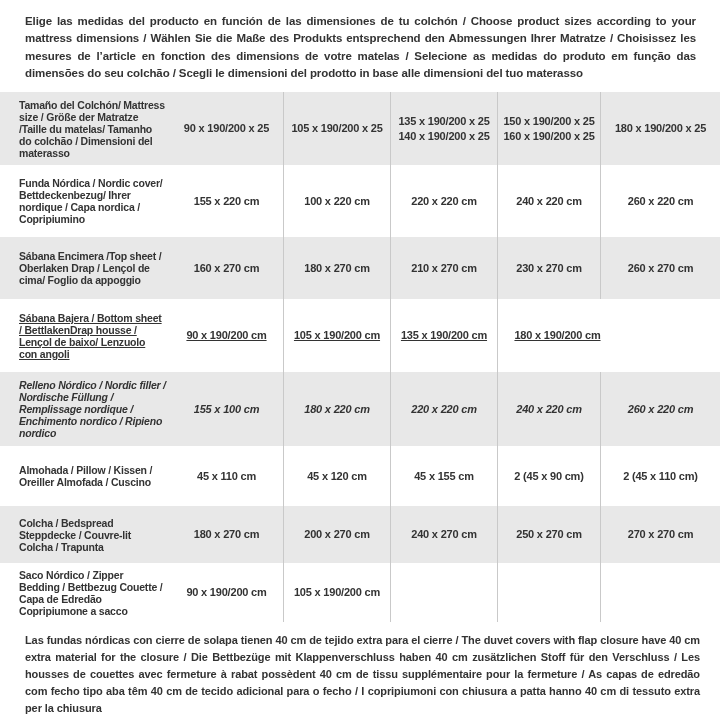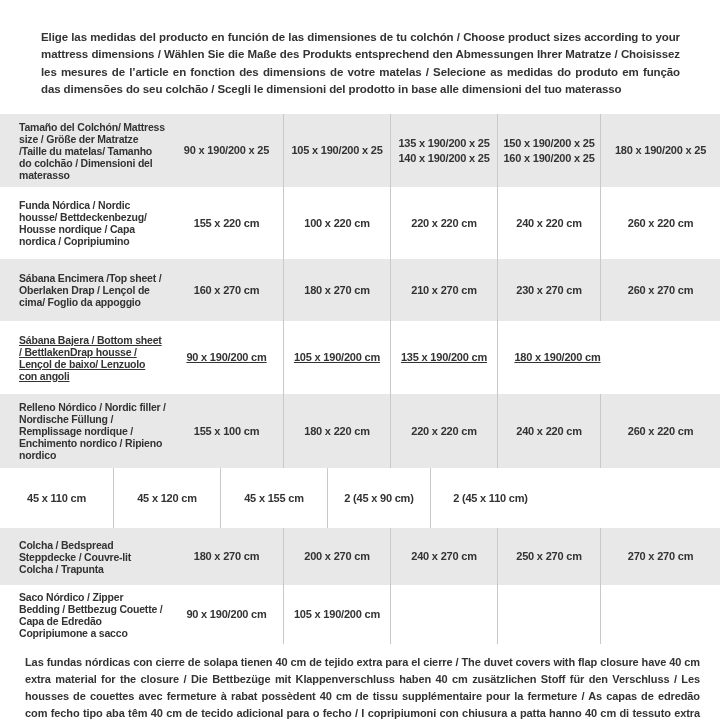--- a/index.html
+++ b/index.html
@@ -7,35 +7,35 @@
     position: relative;
     width: 720px;
     height: 720px;
     background: #ffffff;
     color: #333333;
     font-family: "Liberation Sans", "DejaVu Sans", sans-serif;
     font-weight: bold;
     overflow: hidden;
   }
   .intro {
-    margin: 16px;
+    margin: 0;
     padding: 13px 24px 0 25px;
     font-size: 11.5px;
     line-height: 1.5;
     letter-spacing: -0.1px;
     text-align: justify;
   }
   .size-table { margin-top: 10px; }
   .t-row { display: flex; align-items: stretch; }
   .t-row.shaded { background: #e8e8e8; }
   .t-row:nth-child(1) { height: 73px; }
   .t-row:nth-child(2) { height: 72px; }
   .t-row:nth-child(3) { height: 62px; }
   .t-row:nth-child(4) { height: 73px; text-decoration: underline; }
-  .t-row:nth-child(5) { height: 74px; }
+  .t-row:nth-child(5) { height: 74px; font-style: italic; }
   .t-row:nth-child(6) { height: 60px; }
   .t-row:nth-child(7) { height: 57px; }
   .t-row:nth-child(8) { height: 59px; justify-content: space-between; }
   .t-label {
     box-sizing: border-box;
     width: 170px;
     padding-left: 19px;
     padding-right: 4px;
     display: flex;
     flex-direction: column;
@@ -91,21 +91,21 @@
         </div>
         <div class="t-cell c4">
           <div class="cell-line">150 x 190/200 x 25</div>
           <div class="cell-line">160 x 190/200 x 25</div>
         </div>
         <div class="t-cell c5">
           <div class="cell-line">180 x 190/200 x 25</div>
         </div>
       </div>
       <div class="t-row">
-        <div class="t-label">Funda Nórdica / Nordic housse/ Bettdeckenbezug/ Housse nordique / Capa nordica / Copripiumino</div>
+        <div class="t-label">Funda Nórdica / Nordic cover/ Bettdeckenbezug/ Ihrer nordique / Capa nordica / Copripiumino</div>
         <div class="t-cell c1">
           <div class="cell-line">155 x 220 cm</div>
         </div>
         <div class="t-cell c2">
           <div class="cell-line">100 x 220 cm</div>
         </div>
         <div class="t-cell c3">
           <div class="cell-line">220 x 220 cm</div>
         </div>
         <div class="t-cell c4">
@@ -160,20 +160,21 @@
           <div class="cell-line">220 x 220 cm</div>
         </div>
         <div class="t-cell c4">
           <div class="cell-line">240 x 220 cm</div>
         </div>
         <div class="t-cell c5">
           <div class="cell-line">260 x 220 cm</div>
         </div>
       </div>
       <div class="t-row">
+        <div class="t-label">Almohada  / Pillow / Kissen / Oreiller Almofada / Cuscino</div>
         <div class="t-cell c1">
           <div class="cell-line">45 x 110 cm</div>
         </div>
         <div class="t-cell c2">
           <div class="cell-line">45 x 120 cm</div>
         </div>
         <div class="t-cell c3">
           <div class="cell-line">45 x 155 cm</div>
         </div>
         <div class="t-cell c4">

